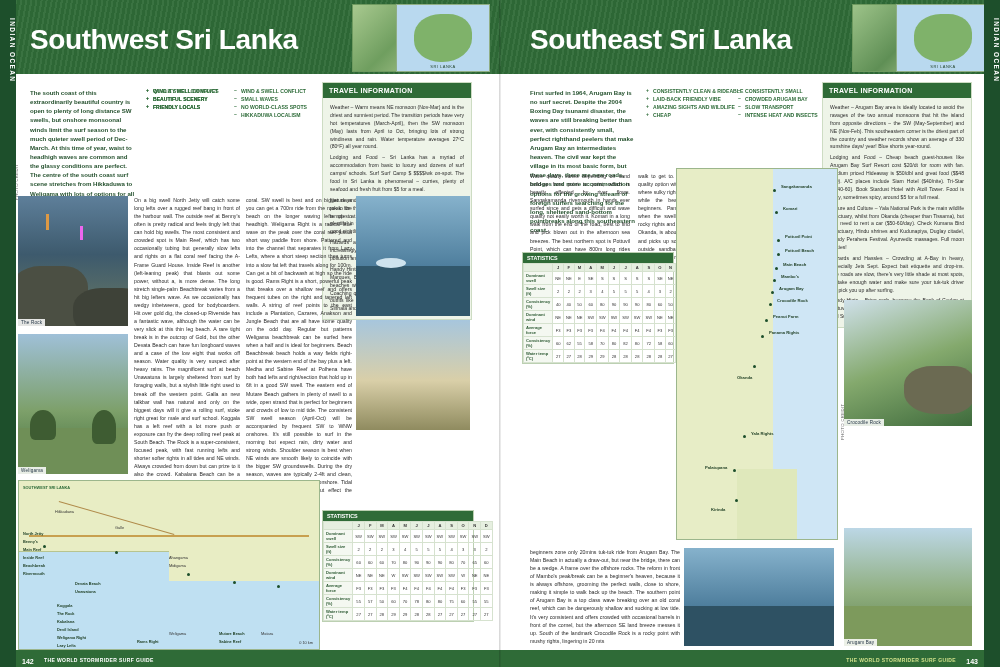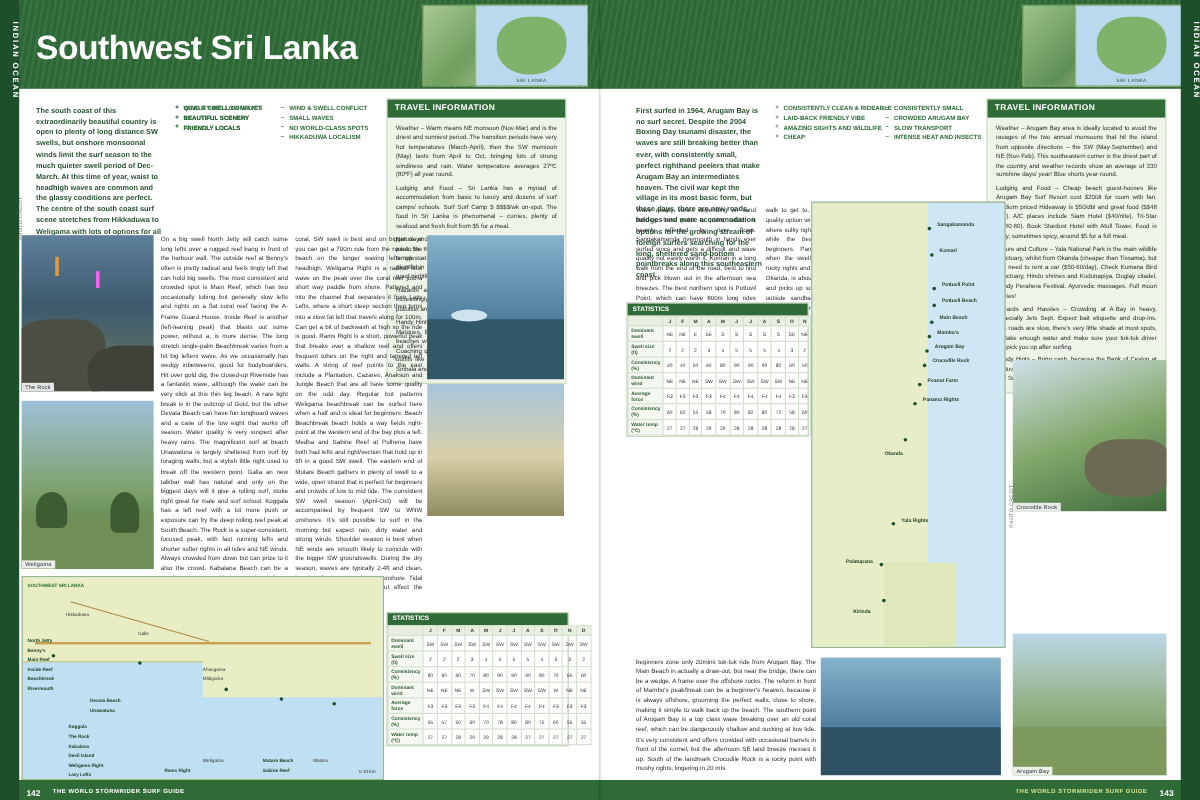--- a/index.html
+++ b/index.html
@@ -395,20 +395,21 @@
 
     <div class="hdrstrip" style="left:352px;">
       <div style="position:absolute;inset:0;background:linear-gradient(135deg,#9dc389 0%,#5f8f55 50%,#cfe0ad 100%);"></div>
     </div>
     <div class="hdrmap big" style="left:396px;">
       <div class="sea"></div>
       <div class="land"></div>
       <div class="lbl">SRI LANKA</div>
     </div>
 
+    <div class="ptitle">Southeast Sri Lanka</div>
 
     <div class="intro" style="left:30px;top:88px;width:105px;">First surfed in 1964, Arugam Bay is no surf secret. Despite the 2004 Boxing Day tsunami disaster, the waves are still breaking better than ever, with consistently small, perfect righthand peelers that make Arugam Bay an intermediates heaven. The civil war kept the village in its most basic form, but these days, there are new roads, bridges and more accommodation options for the growing stream of foreign surfers searching for the long, sheltered sand-bottom pointbreaks along this southeastern coast.</div>
 
     <div class="bullets" style="left:146px;top:88px;">
       <ul>
         <li>CONSISTENTLY CLEAN &amp; RIDEABLE</li>
         <li>LAID-BACK FRIENDLY VIBE</li>
         <li>AMAZING SIGHTS AND WILDLIFE</li>
         <li>CHEAP</li>
       </ul>

